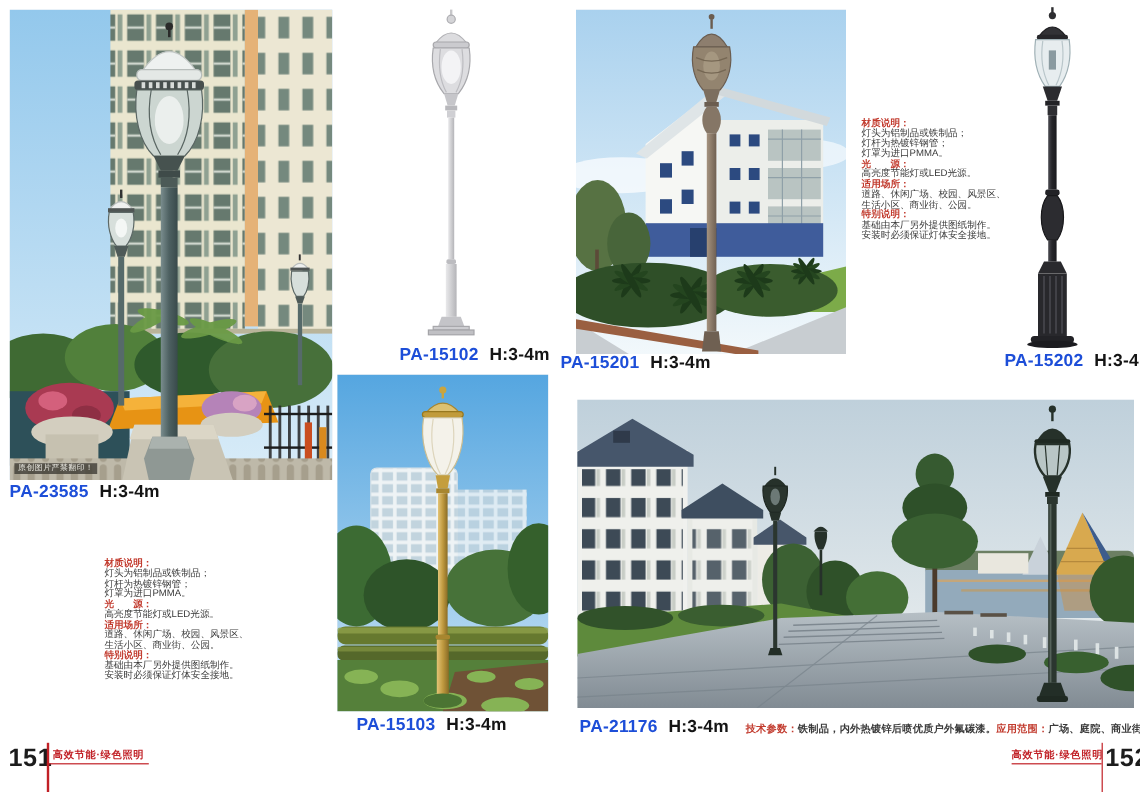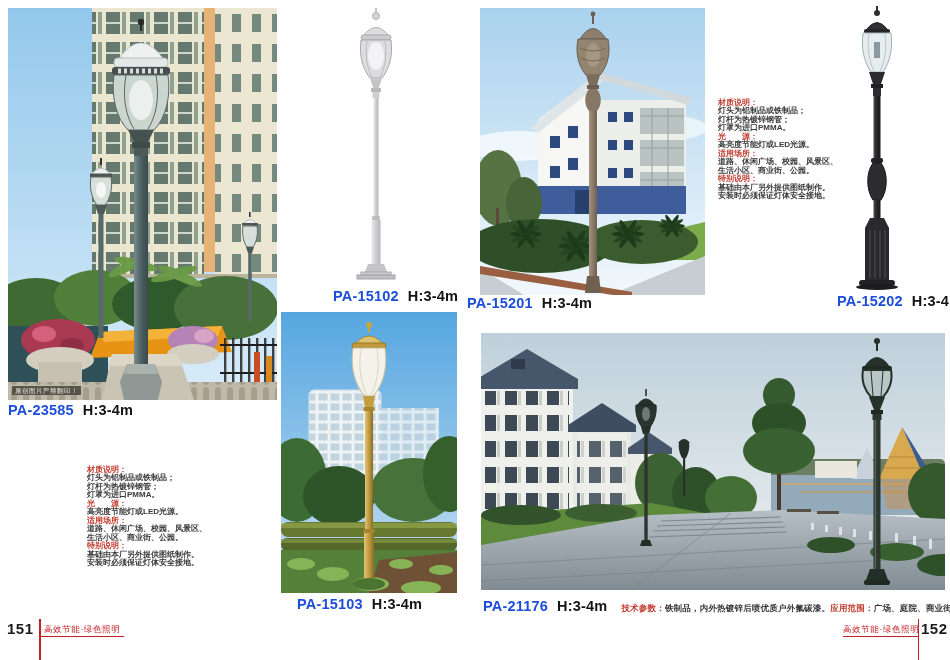--- a/index.html
+++ b/index.html
@@ -7,28 +7,28 @@
         font-family:"Liberation Sans","DejaVu Sans",sans-serif;}
   .abs{position:absolute;}
   .photo{position:absolute;overflow:hidden;background:#dfe9ef;}
   .photo svg{display:block;width:100%;height:100%;}
   .lampfig svg{display:block;width:100%;height:100%;}
   .plabel{position:absolute;white-space:nowrap;font-size:14.5px;letter-spacing:.2px;}
   .plabel .code{color:#1d4ed8;font-weight:bold;}
   .plabel .h{color:#141414;font-weight:600;margin-left:9px;}
   .spec{position:absolute;font-size:8px;line-height:8.45px;white-space:nowrap;}
   .spec .sh{color:#c23b2e;font-weight:bold;}
-  .spec .sb{color:#3a3a3a;font-weight:bold;}
+  .spec .sb{color:#3a3a3a;}
   .technote{font-size:8.5px;font-weight:bold;margin-left:14px;letter-spacing:.2px;}
   .technote .tl{color:#c23b2e;}
   .technote .tt{color:#3a3a3a;}
   .watermark{position:absolute;left:4px;bottom:5px;background:rgba(66,64,56,.82);
              color:#e9e8e0;font-size:6.5px;line-height:9px;padding:0 3px;letter-spacing:.5px;}
-  .fnum{position:absolute;font-size:15px;font-weight:bold;color:#1c1c1c;letter-spacing:.5px;}
-  .fslogan{position:absolute;font-size:8.5px;font-weight:normal;color:#c12026;letter-spacing:.6px;text-align:center;}
+  .fnum{position:absolute;font-size:21px;font-weight:bold;color:#1c1c1c;letter-spacing:.5px;}
+  .fslogan{position:absolute;font-size:8.5px;font-weight:bold;color:#c12026;letter-spacing:.6px;text-align:center;}
   .fline{position:absolute;background:#c12026;}
 </style>
 </head>
 <body>
 
 <div class="page">
 
   <div class="photo" style="left:8px;top:8px;width:269px;height:392px">
     <svg viewBox="0 0 269 392">
       <defs>

